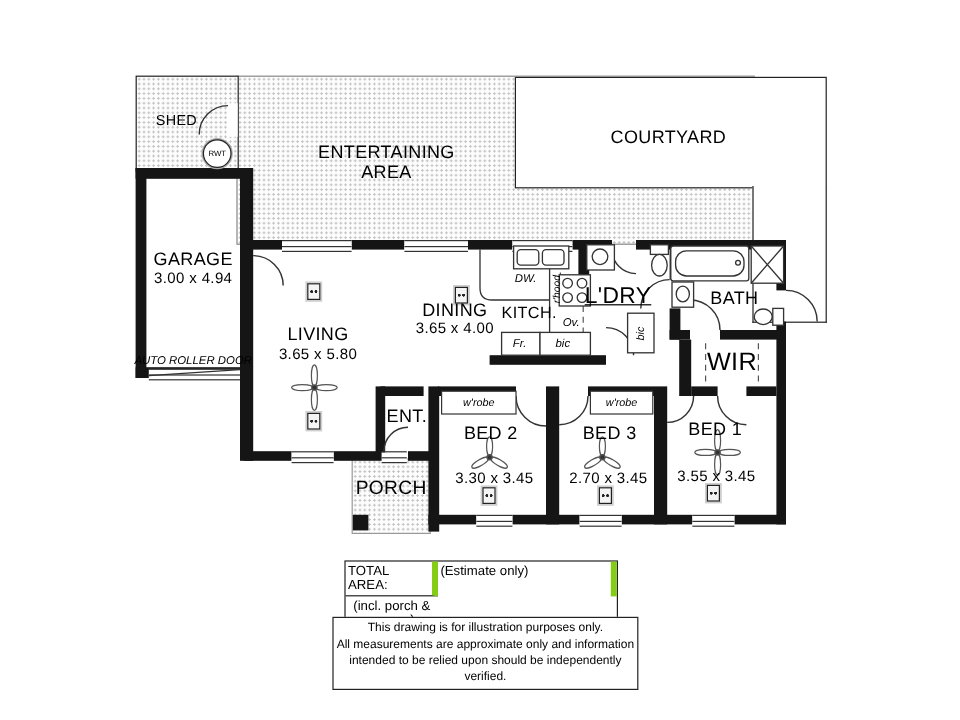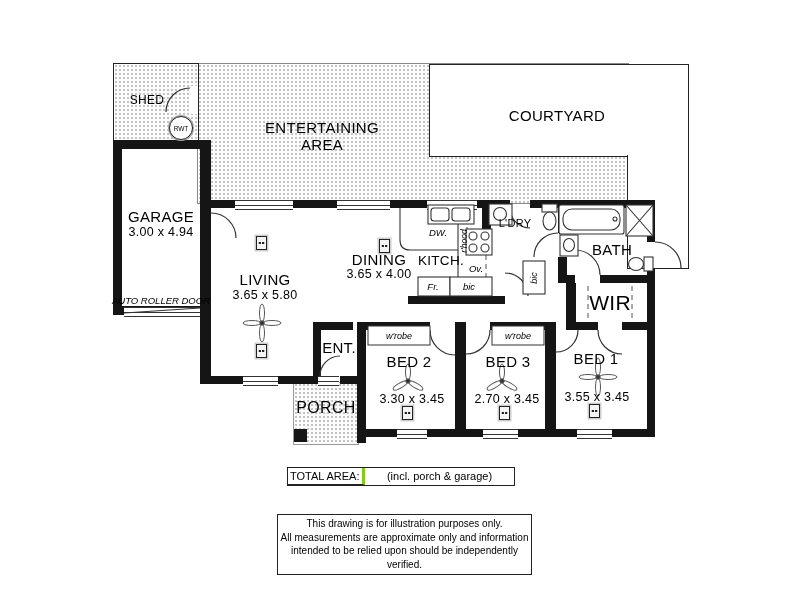--- a/index.html
+++ b/index.html
@@ -22,21 +22,21 @@
        radial-gradient(circle at 70% 50%, #222 1px, transparent 1.4px),#f4f4f4;
        box-shadow:0 0 0 1.5px #cfcfcf;}
   .rwt{position:absolute;width:22px;height:22px;border:1.5px solid #222;border-radius:50%;
        background:#fff;box-shadow:0 0 0 1px #aaa;display:flex;align-items:center;
        justify-content:center;font-size:6.5px;letter-spacing:0;}
   svg.overlay{position:absolute;left:0;top:0;pointer-events:none;}
   .areatable{position:absolute;left:287px;top:467px;width:226px;border:1.5px solid #222;
        display:grid;grid-template-columns:77px 1fr;font-size:11px;background:#fff;}
   .areatable .cell{border-bottom:1px solid #222;padding:1.5px 2px;line-height:1.15;}
   .areatable .cell.r{text-align:center;}
-  .areatable .cell.l{border-right:3px solid #84cc16;}
+  .areatable .cell.l{border-right:5px solid #84cc16;}
   .areatable .cell.last{border-bottom:none;}
   .disclaimer{position:absolute;left:277px;top:514px;width:253px;border:1.5px solid #222;
        font-size:10px;text-align:center;line-height:13.5px;padding:2px 0 3px 0;background:#fff;}
 </style>
 </head>
 <body>
 
 <div class="canvas">
 
   <div class="abs dots" style="left:197px;top:63px;width:430px;height:139px;border:1px solid #888;"></div>
@@ -205,37 +205,38 @@
   <div class="lbl" style="left:265px;top:279px;font-size:15px;">LIVING</div>
   <div class="lbl" style="left:265px;top:295px;font-size:12.5px;">3.65 x 5.80</div>
   <div class="lbl" style="left:379px;top:259px;font-size:15px;">DINING</div>
   <div class="lbl" style="left:379px;top:274px;font-size:12.5px;">3.65 x 4.00</div>
   <div class="lbl" style="left:441px;top:261px;font-size:13.5px;">KITCH.</div>
   <div class="lbl ital" style="left:438px;top:233px;font-size:9.5px;">DW.</div>
   <div class="lbl vlbl ital" style="left:464px;top:241px;font-size:8.5px;">r'hood</div>
   <div class="lbl ital" style="left:476px;top:269px;font-size:9.5px;">Ov.</div>
   <div class="lbl ital" style="left:433px;top:287px;font-size:9.5px;">Fr.</div>
   <div class="lbl ital" style="left:469px;top:287px;font-size:9.5px;">bic</div>
-  <div class="lbl" style="left:515px;top:223px;font-size:11px;">L'DRY</div>
+  <div class="lbl" style="left:515px;top:247px;font-size:19px;text-decoration:underline;">L'DRY</div>
   <div class="lbl vlbl ital" style="left:534px;top:278px;font-size:9px;">bic</div>
   <div class="lbl" style="left:612px;top:249px;font-size:15px;">BATH</div>
   <div class="lbl" style="left:610px;top:302px;font-size:21px;">WIR</div>
   <div class="lbl" style="left:339px;top:347px;font-size:15px;">ENT.</div>
   <div class="lbl" style="left:326px;top:408px;font-size:16px;">PORCH</div>
   <div class="lbl ital" style="left:399px;top:336px;font-size:9px;">w'robe</div>
   <div class="lbl ital" style="left:518px;top:336px;font-size:9px;">w'robe</div>
   <div class="lbl" style="left:409px;top:361px;font-size:15px;">BED 2</div>
   <div class="lbl" style="left:412px;top:399px;font-size:12.5px;">3.30 x 3.45</div>
   <div class="lbl" style="left:508px;top:361px;font-size:15px;">BED 3</div>
   <div class="lbl" style="left:507px;top:399px;font-size:12.5px;">2.70 x 3.45</div>
   <div class="lbl" style="left:596px;top:358px;font-size:15px;">BED 1</div>
   <div class="lbl" style="left:597px;top:397px;font-size:12.5px;">3.55 x 3.45</div>
 
   <div class="areatable">
     <div class="cell l">TOTAL AREA:</div>
+    <div class="cell l last">(Estimate only)</div>
     <div class="cell r last">(incl. porch &amp; garage)</div>
   </div>
 
   <div class="disclaimer">
     <div>This drawing is for illustration purposes only.</div>
     <div>All measurements are approximate only and information</div>
     <div>intended to be relied upon should be independently verified.</div>
   </div>
 
 </div>

